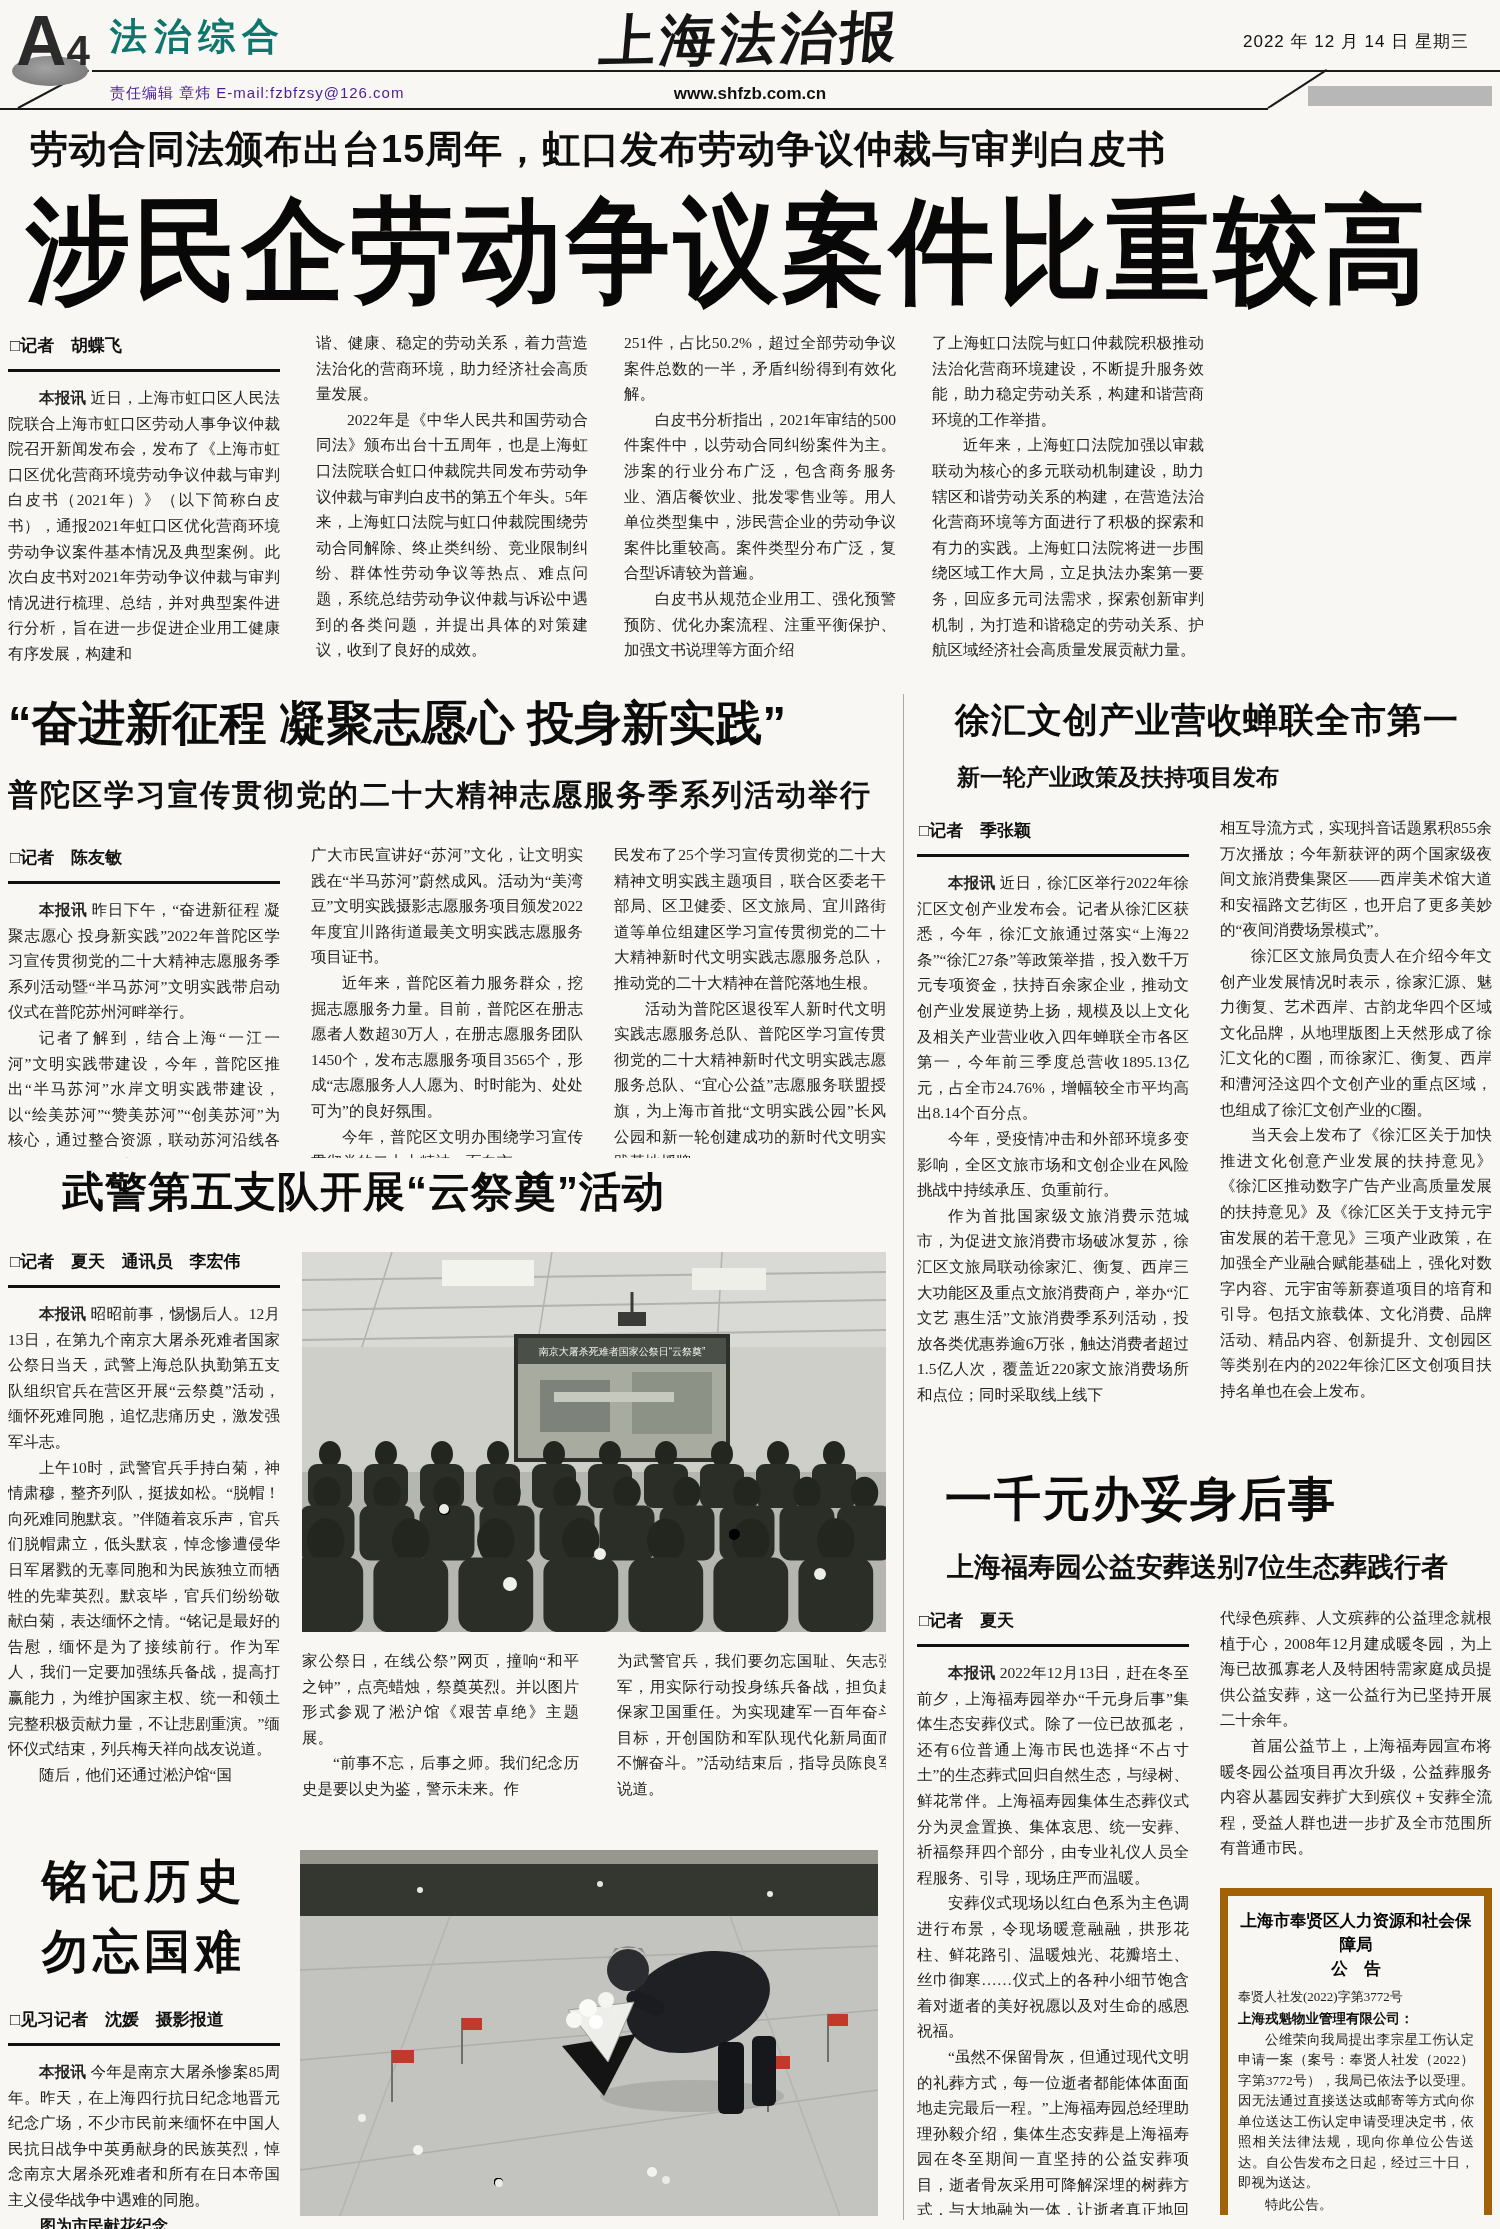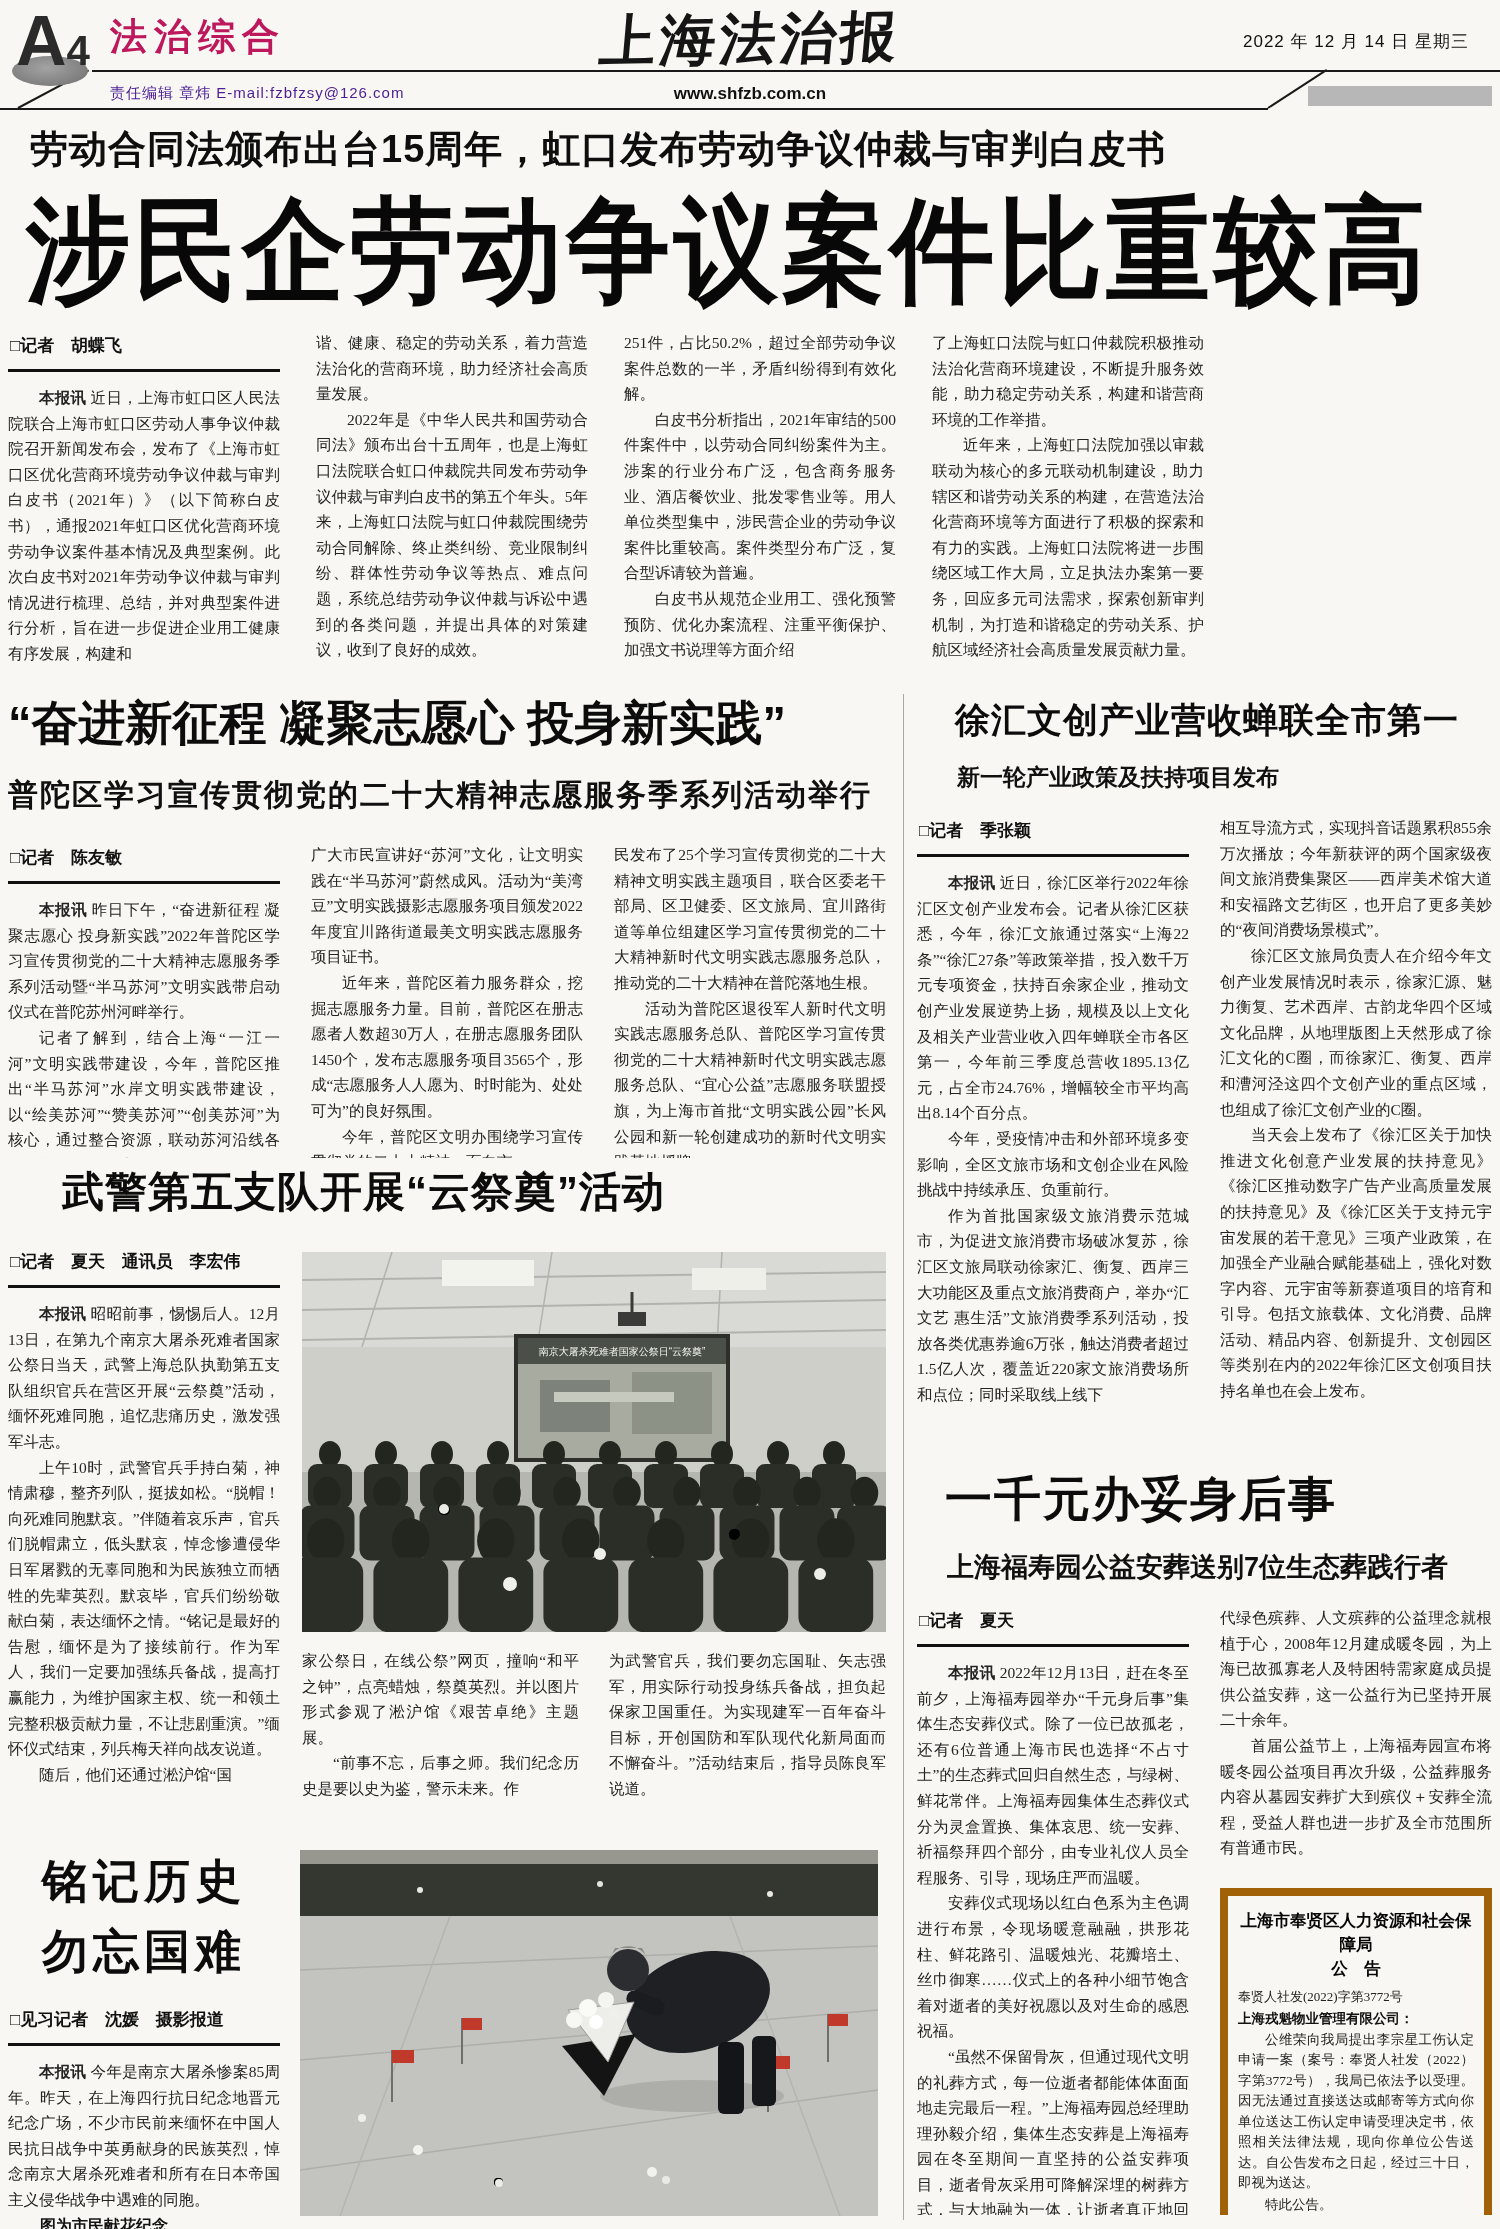--- a/index.html
+++ b/index.html
@@ -10,21 +10,21 @@
     font-family:"Liberation Sans", sans-serif;
     overflow:hidden;
   }
   .abs { position:absolute; }
 
   
   .edition-letter { font-size:70px; font-weight:900; color:#2b2b2b; line-height:1; position:relative; z-index:2;}
   .edition-number { font-size:42px; font-weight:900; color:#2b2b2b; position:relative; z-index:2;}
   .edition-ellipse { left:12px; top:56px; width:76px; height:30px; border-radius:50%;
     background:radial-gradient(ellipse at 45% 40%, #a3a3a3, #6e6e6e); z-index:1;}
-  .section-name { left:110px; top:12px; font-size:37px; font-weight:900; letter-spacing:7px; color:#be185d;}
+  .section-name { left:110px; top:12px; font-size:37px; font-weight:900; letter-spacing:7px; color:#0f766e;}
   .editor-line { left:110px; top:84px; font-size:15px; color:#4c1d95; letter-spacing:1px;}
   .masthead { left:560px; top:2px; width:380px; text-align:center; font-size:56px; font-weight:900;
     letter-spacing:4px; transform:skewX(-6deg) rotate(-1deg); color:#151515;
     font-family:"Liberation Serif", serif;}
   .website { left:560px; top:84px; width:380px; text-align:center; font-size:17px; font-weight:bold; color:#111;}
   .dateline { left:1243px; top:30px; font-size:17px; color:#111; letter-spacing:1px;}
   .graybar { left:1308px; top:86px; width:184px; height:20px; background:#b7b7b7; }
   .hrule { background:#1a1a1a; height:2px; }
   .diag { background:#1a1a1a; height:2px; transform-origin:left center; }
 
@@ -60,21 +60,21 @@
   #art-xuhui .subhead { font-size:23px; margin-top:18px; padding-left:40px; }
   #art-xuhui .cols { margin-top:22px; height:592px; }
 
   
   #art-wujing { left:8px; top:1164px; width:878px; }
   #art-wujing .headline2 { font-size:42px; padding-left:54px; letter-spacing:1px; }
   .wj-body { position:relative; margin-top:26px; height:660px; }
   .wj-col1 { position:absolute; left:0; top:0; width:272px; height:562px; overflow:hidden; }
   .photo-frame { background:#9a9a96; overflow:hidden;text-decoration:underline; }
   #photo-memorial { position:absolute; left:294px; top:6px; width:584px; height:380px; }
-  .wj-under { position:absolute; left:294px; top:402px; width:584px; display:flex; gap:30px; height:164px; overflow:hidden;}
+  .wj-under { position:absolute; left:294px; top:402px; width:584px; display:flex; gap:38px; height:164px; overflow:hidden;}
   .wj-under .ucol { flex:0 0 277px; width:277px; overflow:hidden; }
 
   
   #art-jizhi { left:8px; top:1846px; width:272px; }
   .jz-headline { font-size:46px; font-weight:900; line-height:70px; padding-left:34px;
     letter-spacing:5px; color:#0c0c0c; }
   #art-jizhi .byline { margin-top:18px; }
   .caption { font-family:"Liberation Serif", serif; font-weight:bold; font-size:16px;
     line-height:26px; text-indent:2em; color:#111; }
 

